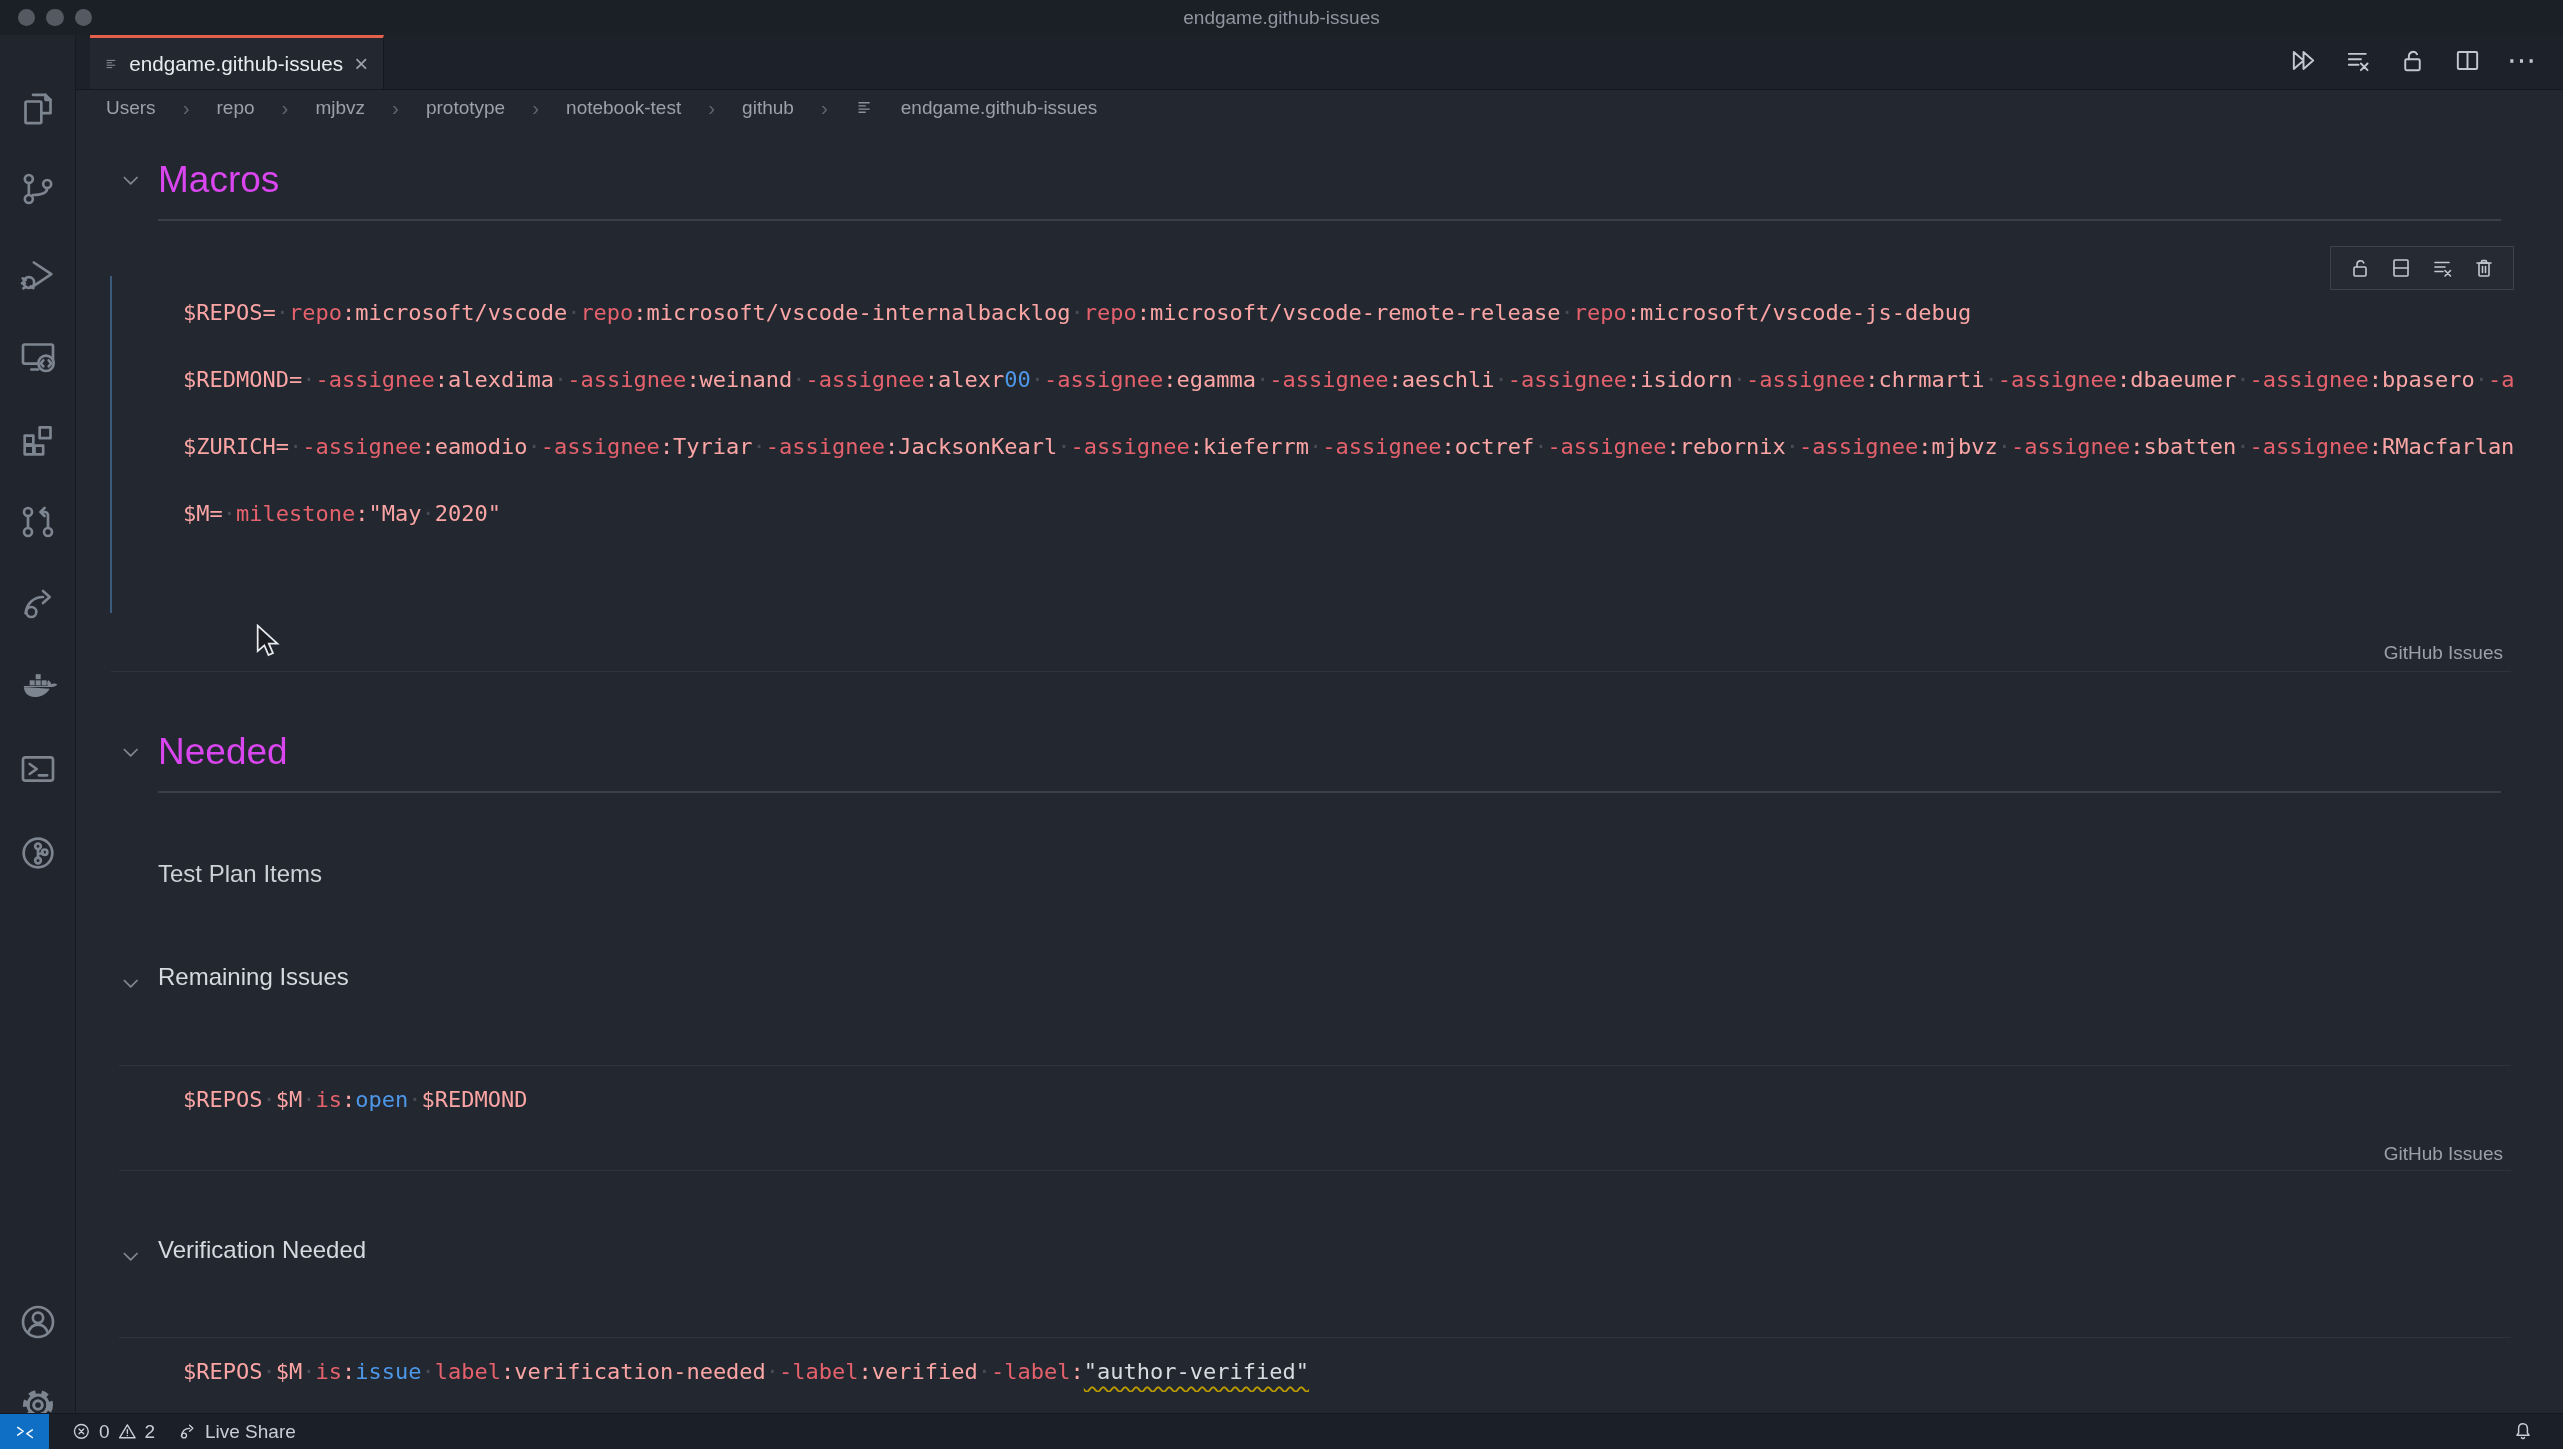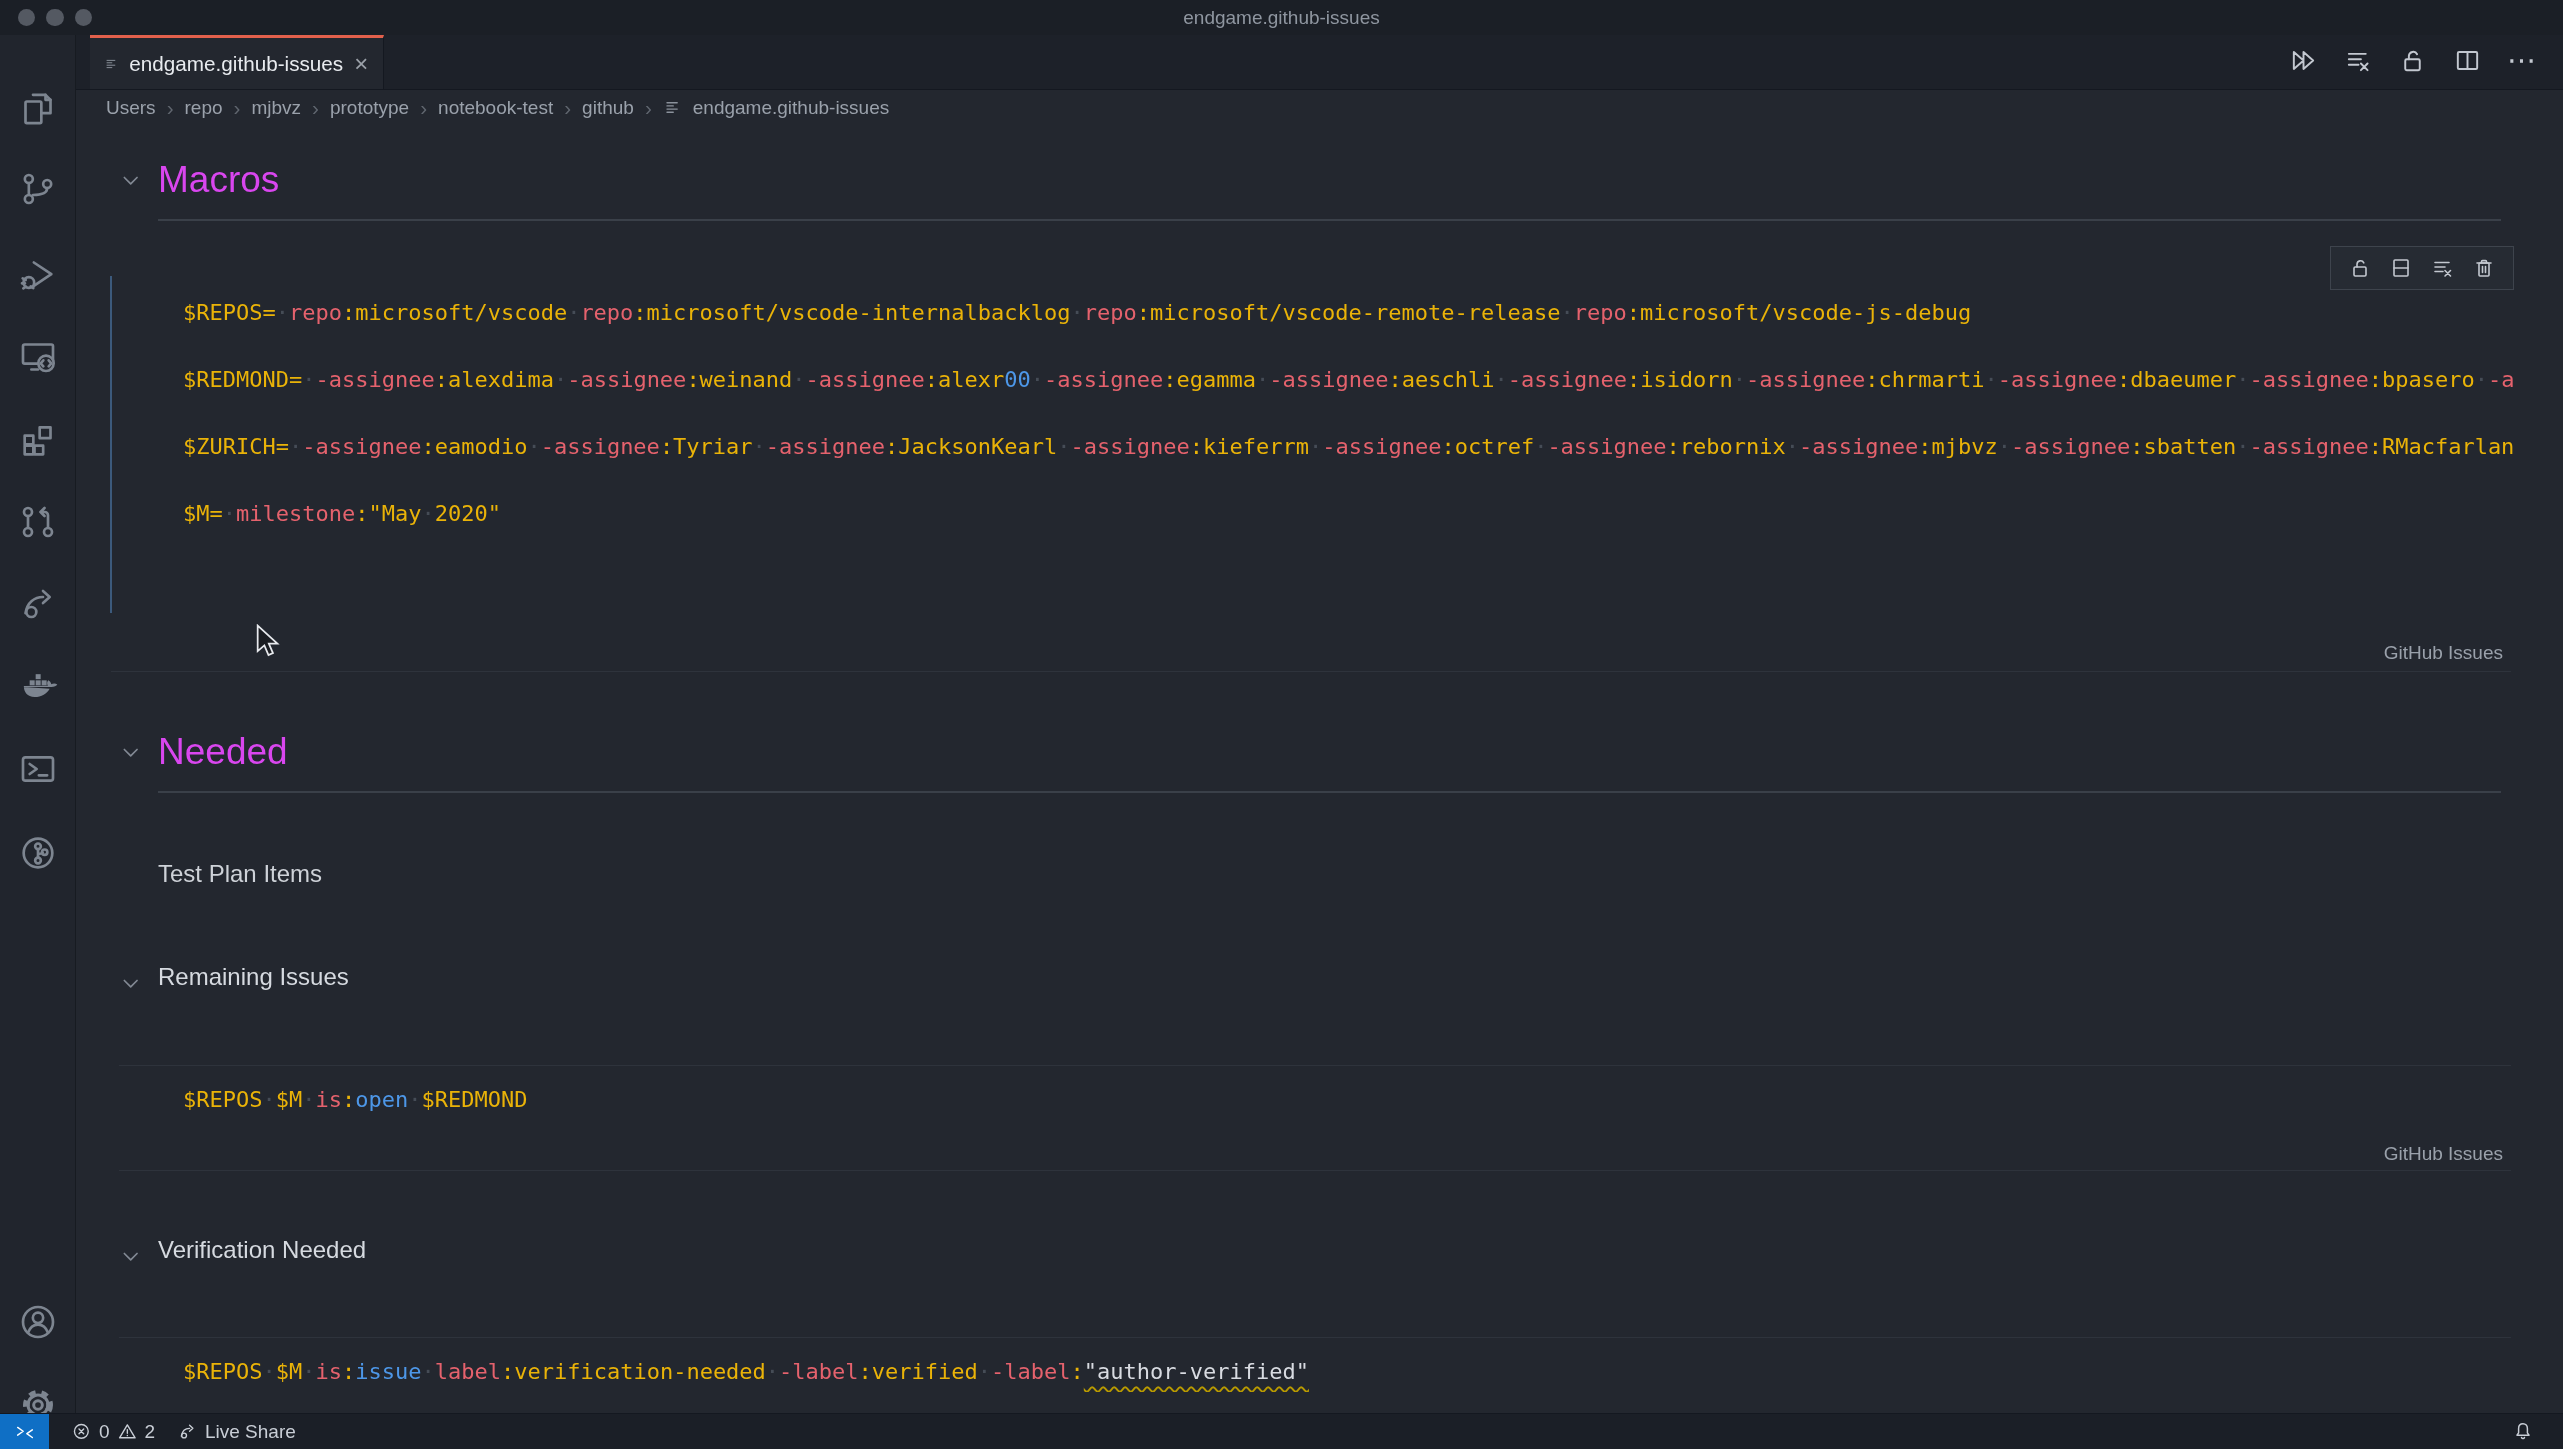--- a/index.html
+++ b/index.html
@@ -25,37 +25,37 @@
   .tab{position:absolute;left:13.5px;top:0;width:294px;height:54px;background:#23272f;border-top:3.2px solid var(--tab_accent);
        border-right:0.8px solid #141820;display:flex;align-items:center;gap:11px;padding:0 14.3px;box-sizing:border-box}
   .tab-label{color:#e8ebef;font-size:20.7px;white-space:nowrap}
   .tab-close{margin-left:auto;color:#9aa0a8;font-size:24px;line-height:24px}
   .editor-actions{position:absolute;right:27px;top:0;height:51px;display:flex;align-items:center;gap:25.4px;color:#c3c8d0}
   .editor-actions svg{width:29px;height:29px}
   .ellipsis{font-size:29px;color:#c3c8d0;line-height:29px}
 
   
   .breadcrumbs{position:absolute;left:76px;top:90px;right:0;height:35px;background:#23272f;display:flex;align-items:center;
-               gap:11px;padding-left:30px;color:#9aa1ab;font-size:19px;white-space:nowrap}
+               gap:27px;padding-left:30px;color:#9aa1ab;font-size:19px;white-space:nowrap}
   .crumb-sep{color:#60666f;font-size:20.7px}
   .crumb-icon{color:#8b929c}
 
   
   .h1{position:absolute;left:158px;color:#d946ef;font-size:37px;font-weight:400}
   .h2{position:absolute;left:158px;color:#d6dae0;font-size:24px;font-weight:400}
   .para{position:absolute;left:158px;color:#ced2d8;font-size:24px}
   .chev{position:absolute;left:118px;width:25.4px;height:25.4px;color:#828994}
   .hr{position:absolute;left:158px;right:62px;height:1.6px;background:#3a4049}
   .sep{position:absolute;left:119px;right:52px;height:0.8px;background:#2e333c}
   .focus-bar{position:absolute;left:110px;top:276px;width:2.4px;height:337px;background:#3c5a7c}
   .code{position:absolute;left:183px;right:0;font-family:"DejaVu Sans Mono",monospace;font-size:22px;
         white-space:nowrap;overflow:hidden;color:#d8dbe1}
   .code-line{height:67px;line-height:67px}
   .code-line-single{height:41px;line-height:41px}
-  .tok-d{color:#eab308}
+  .tok-d{color:#fca5a5}
   .tok-r{color:var(--keyword)}
   .tok-b{color:var(--value)}
   .tok-w{color:#454c56}
   .tok-sq{color:#d8dbe1;text-decoration-line:underline;text-decoration-style:wavy;
           text-decoration-color:var(--squiggle);text-decoration-thickness:2px;text-underline-offset:7.2px}
   .lang-label{position:absolute;right:60px;color:#9aa1ab;font-size:19px}
   .cell-toolbar{position:absolute;left:2330px;top:246px;width:182px;height:42px;background:#262b33;
                 border:0.8px solid #3e444d;display:flex;align-items:center;justify-content:space-evenly;color:#c3c8d0}
   .cell-toolbar svg{width:24px;height:24px}
 

